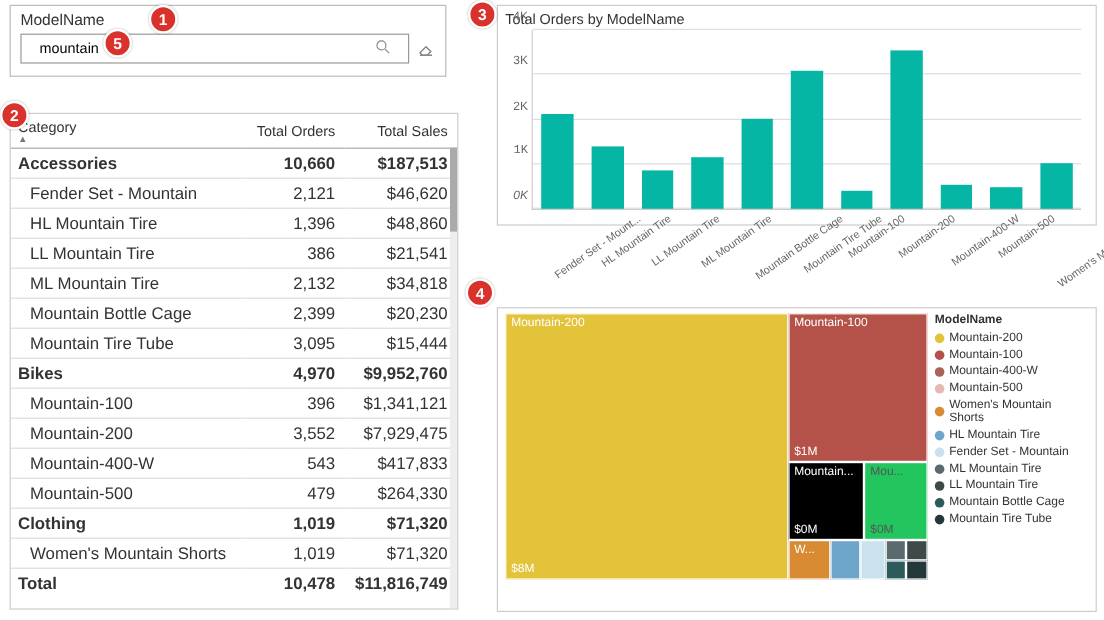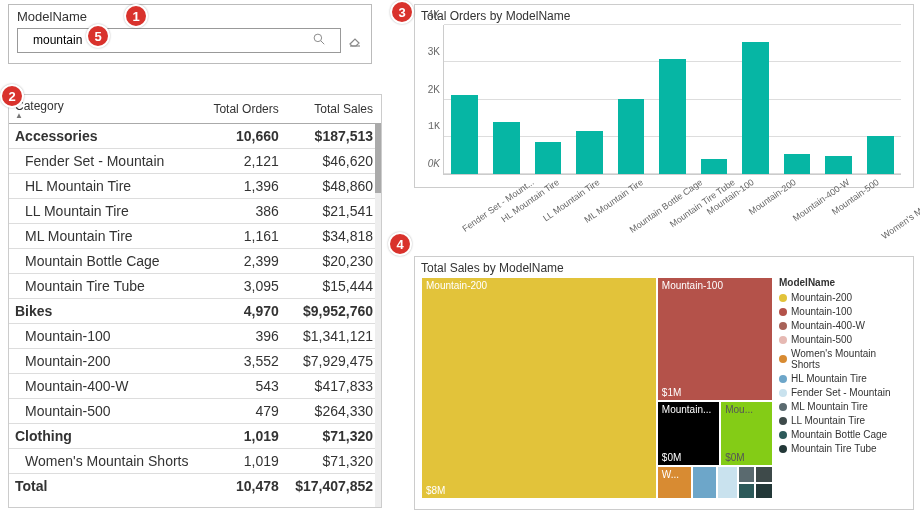--- a/index.html
+++ b/index.html
@@ -104,21 +104,21 @@
           <td>1,396</td>
           <td>$48,860</td>
         </tr>
         <tr class="indent">
           <td>LL Mountain Tire</td>
           <td>386</td>
           <td>$21,541</td>
         </tr>
         <tr class="indent">
           <td>ML Mountain Tire</td>
-          <td>1,161</td>
+          <td>2,132</td>
           <td>$34,818</td>
         </tr>
         <tr class="indent">
           <td>Mountain Bottle Cage</td>
           <td>2,399</td>
           <td>$20,230</td>
         </tr>
         <tr class="indent">
           <td>Mountain Tire Tube</td>
           <td>3,095</td>
@@ -155,21 +155,21 @@
           <td>$71,320</td>
         </tr>
         <tr class="indent">
           <td>Women's Mountain Shorts</td>
           <td>1,019</td>
           <td>$71,320</td>
         </tr>
         <tr class="total-row">
           <td>Total</td>
           <td>10,478</td>
-          <td>$17,407,852</td>
+          <td>$11,816,749</td>
         </tr>
       </tbody>
   </table>
   <div class="table-scroll">
       <div class="table-scroll-thumb"></div>
     </div>
 </div>
 
 <div class="bar-card">
   <div class="chart-title">Total Orders by ModelName</div>
@@ -205,36 +205,35 @@
       <div class="x-lab" style="left: 46%;">Mountain Tire Tube</div>
       <div class="x-lab" style="left: 55.0909%;">Mountain-100</div>
       <div class="x-lab" style="left: 64.1818%;">Mountain-200</div>
       <div class="x-lab" style="left: 73.2727%;">Mountain-400-W</div>
       <div class="x-lab" style="left: 82.3636%;">Mountain-500</div>
       <div class="x-lab" style="left: 91.4545%;">Women's Mountain Sh...</div>
     </div>
 </div>
 
 <div class="tree-card">
-  <div class="chart-title">Total Sales by ModelName</div>
   <div class="tree-body">
     <div class="treemap" id="treemap">
       <div class="tbox" style="left:0;top:0;width:67%;height:100%;background:#e2c33a;">
         <span>Mountain-200</span>
         <span class="val">$8M</span>
       </div>
       <div class="tbox" style="left:67%;top:0;width:33%;height:56%;background:#b4524a;">
         <span>Mountain-100</span>
         <span class="val">$1M</span>
       </div>
       <div class="tbox" style="left:67%;top:56%;width:18%;height:29%;background:#000000;">
         <span>Mountain...</span>
         <span class="val">$0M</span>
       </div>
-      <div class="tbox" style="left:85%;top:56%;width:15%;height:29%;background:#84cc16;color:#555">
+      <div class="tbox" style="left:85%;top:56%;width:15%;height:29%;background:#22c55e;color:#555">
         <span>Mou...</span>
         <span class="val">$0M</span>
       </div>
       <div class="tbox" style="left:67%;top:85%;width:10%;height:15%;background:#d88b32;">
         <span>W...</span>
       </div>
       <div class="tbox" style="left:77%;top:85%;width:7%;height:15%;background:#6da6c9;"></div>
       <div class="tbox" style="left:84%;top:85%;width:6%;height:15%;background:#c9e2ee;"></div>
       <div class="tbox" style="left:90%;top:85%;width:5%;height:8%;background:#5a6a6f;"></div>
       <div class="tbox" style="left:95%;top:85%;width:5%;height:8%;background:#3e4a4a;"></div>

